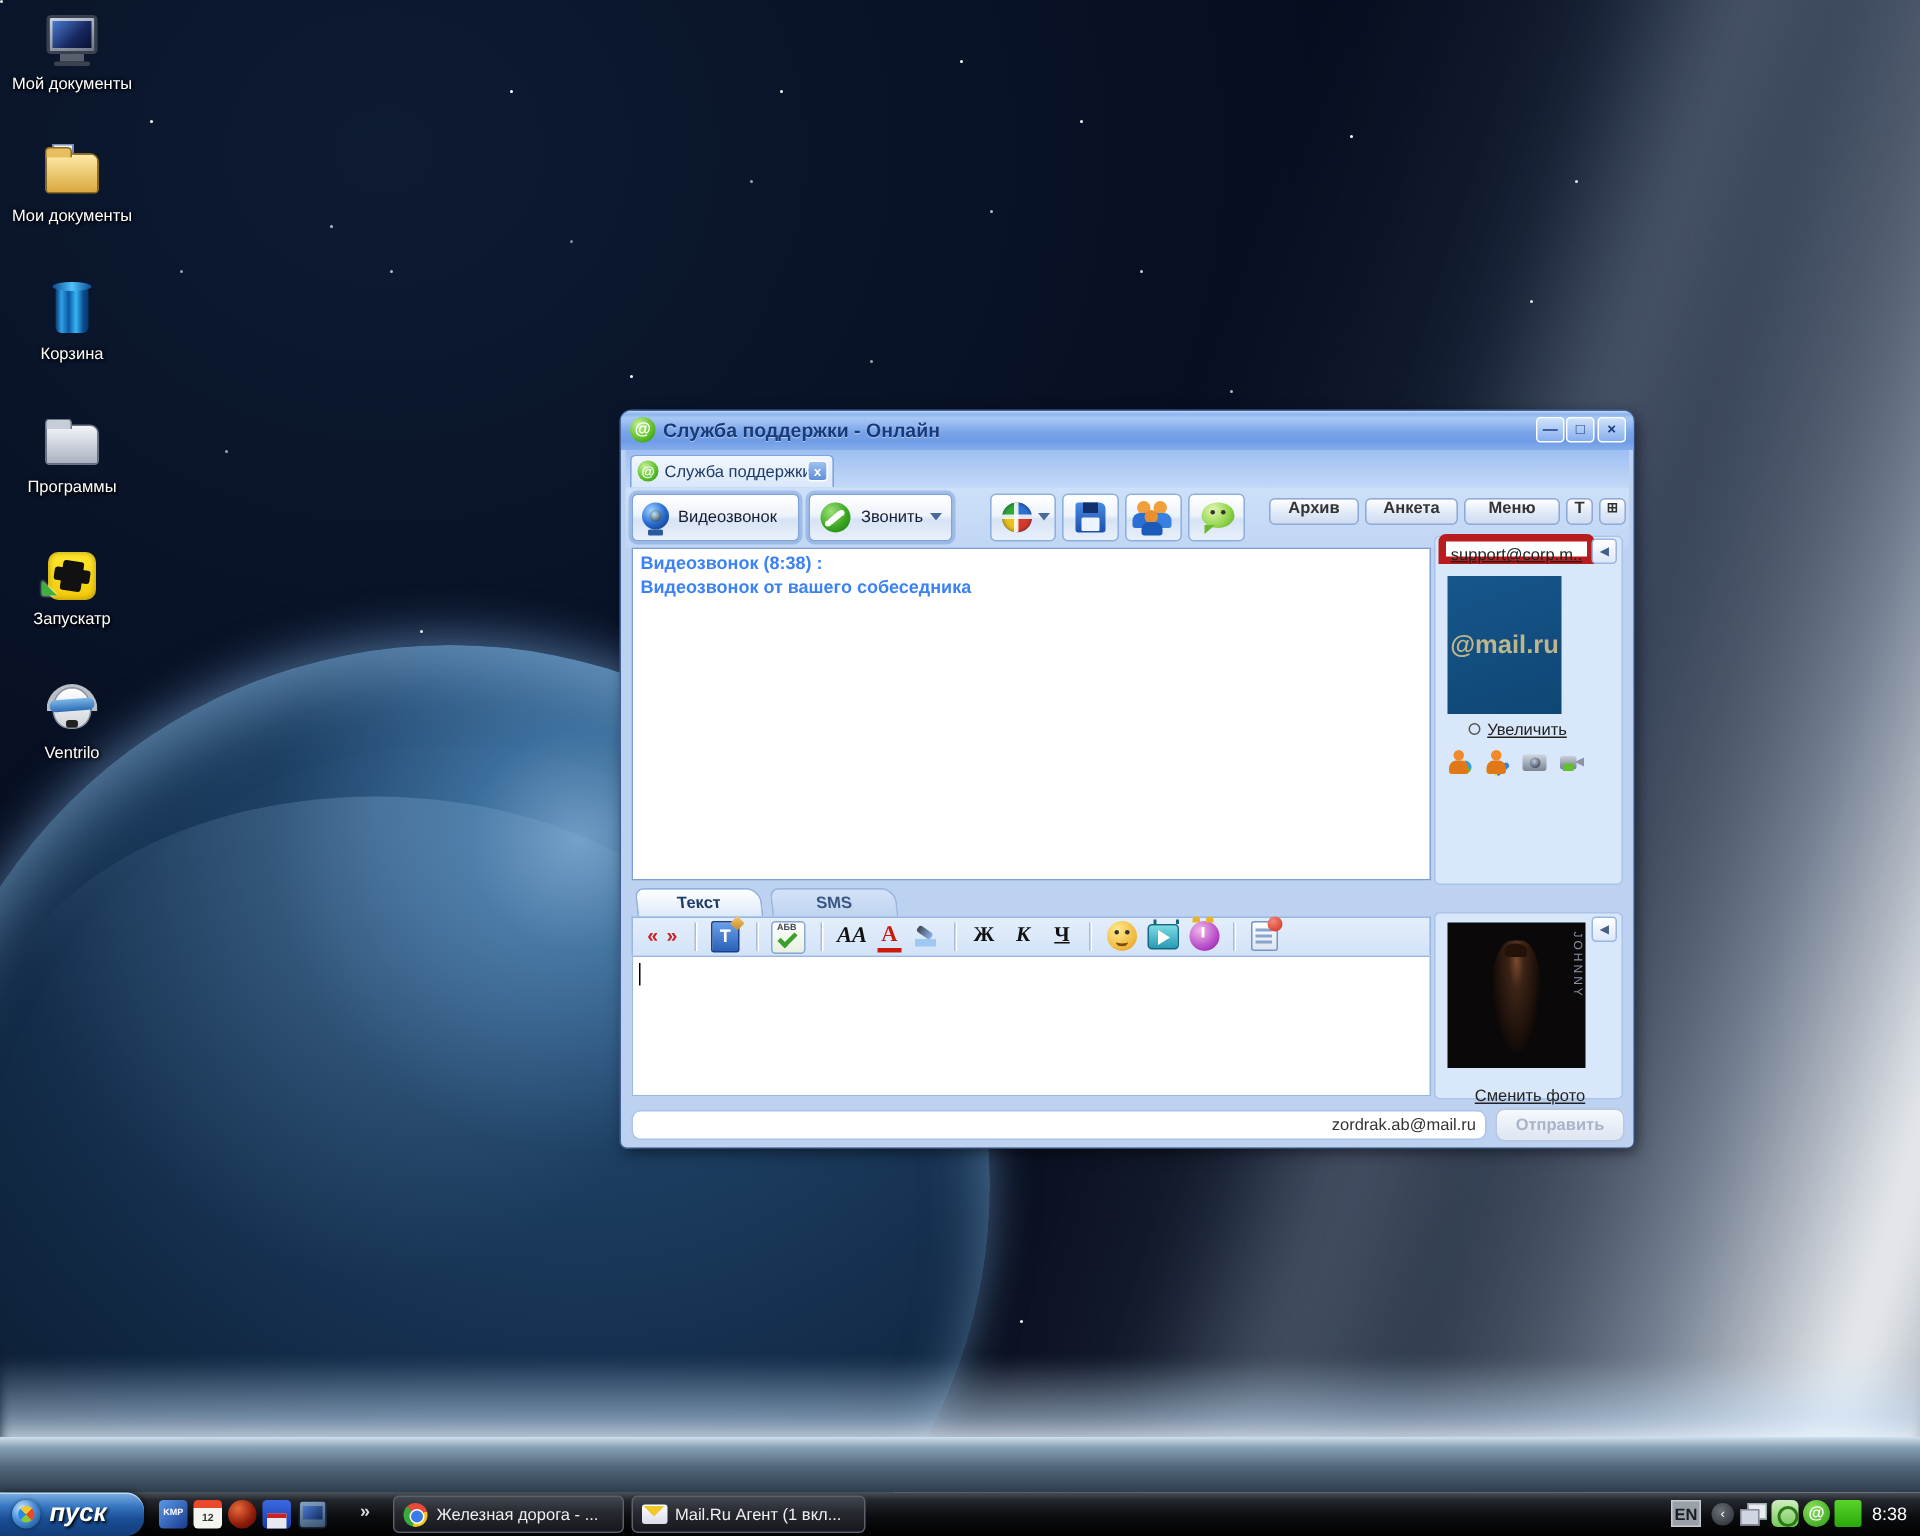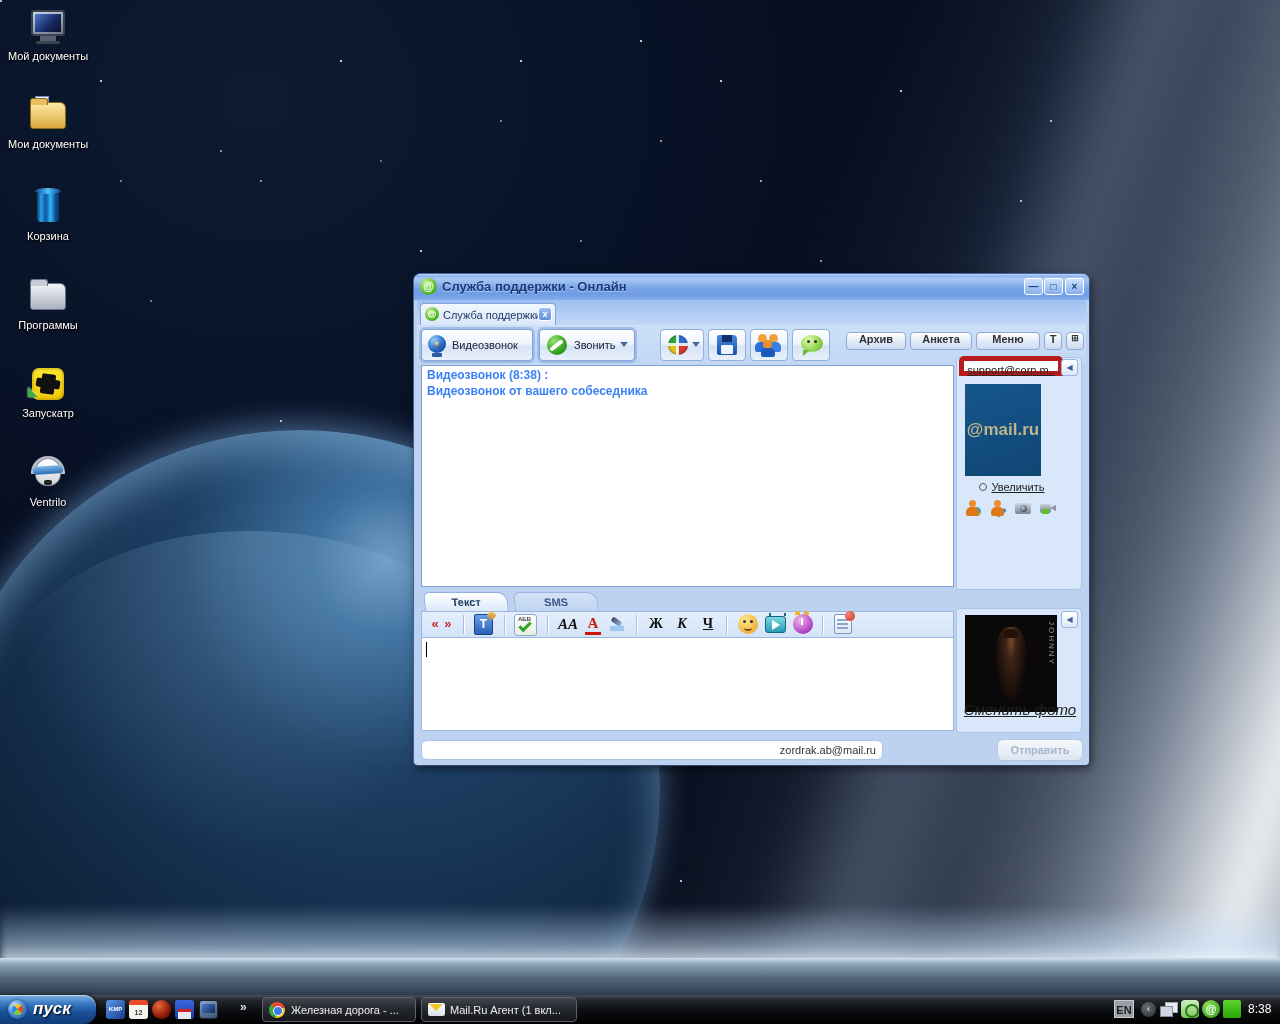--- a/index.html
+++ b/index.html
@@ -178,23 +178,23 @@
   .f-doc::after { content:""; position:absolute; right:-4px; top:-4px; width:10px; height:10px; border-radius:50%; background:radial-gradient(circle at 35% 30%, #f08a7a, #d42a1a); }
   
   #msgbox { position:absolute; left:7px; top:363px; width:533px; height:94px; background:#fff; border:1px solid #9ab6e2; }
   
   #photo-panel { position:absolute; left:542px; top:334px; width:126px; height:125px; background:#d9e7fa; border:1px solid #aac4ea; border-radius:4px; }
   #photo { position:absolute; left:8px; top:6px; width:92px; height:97px; background:#0a0808; overflow:hidden; }
   #photo .fig { position:absolute; left:30px; top:12px; width:32px; height:74px;
     background:radial-gradient(ellipse at 50% 18%, #7a4a2e 0%, #3c2416 22%, #1c100a 60%, transparent 75%); border-radius:40% 40% 20% 20%; }
   #photo .fig::before { content:""; position:absolute; left:8px; top:2px; width:15px; height:9px; background:#241208; border-radius:50% 50% 20% 20%; }
   #photo .vtxt { position:absolute; right:1px; top:6px; width:10px; color:#8a93a8; font-size:8px; line-height:10px; text-align:center; writing-mode:vertical-rl; letter-spacing:2px; }
-  #change-photo { position:absolute; left:0; top:92px; width:126px; text-align:center; font-size:15px; color:#222; text-decoration:underline;font-style:italic; }
-  
-  #status-field { position:absolute; left:7px; top:466px; width:462px; height:20px; background:#fff; border:1px solid #aac4ea; border-radius:6px; }
+  #change-photo { position:absolute; left:0; top:116px; width:126px; text-align:center; font-size:11px; color:#222; text-decoration:underline; }
+  
+  #status-field { position:absolute; left:7px; top:466px; width:570px; height:20px; background:#fff; border:1px solid #aac4ea; border-radius:6px; }
   #status-account { position:absolute; right:6px; top:3px; font-size:11px; color:#333; }
   #send-btn { position:absolute; left:583px; top:465px; width:86px; height:22px; border:1px solid #b8c6de; border-radius:6px;
     background:linear-gradient(180deg,#f6f9fd,#dde5f2); color:#a8b4c8; font-size:11px; font-weight:bold; text-align:center; line-height:20px; }
 
   
   #taskbar { position:absolute; left:0; top:995px; width:1280px; height:29px;
     background:linear-gradient(180deg,#4a4f57 0%, #23262c 18%, #0c0d10 55%, #000 100%);padding-left:10px; }
   #startbtn { position:absolute; left:0; top:0; width:96px; height:29px; border-radius:0 12px 12px 0;
     background:linear-gradient(180deg,#7fb2e4 0%, #3a79c4 30%, #1a4f96 60%, #123c78 100%); box-shadow:1px 0 4px rgba(0,0,0,.6), inset 0 1px 0 rgba(255,255,255,.5); }
   #startorb { position:absolute; left:8px; top:5px; width:19px; height:19px; border-radius:50%;

